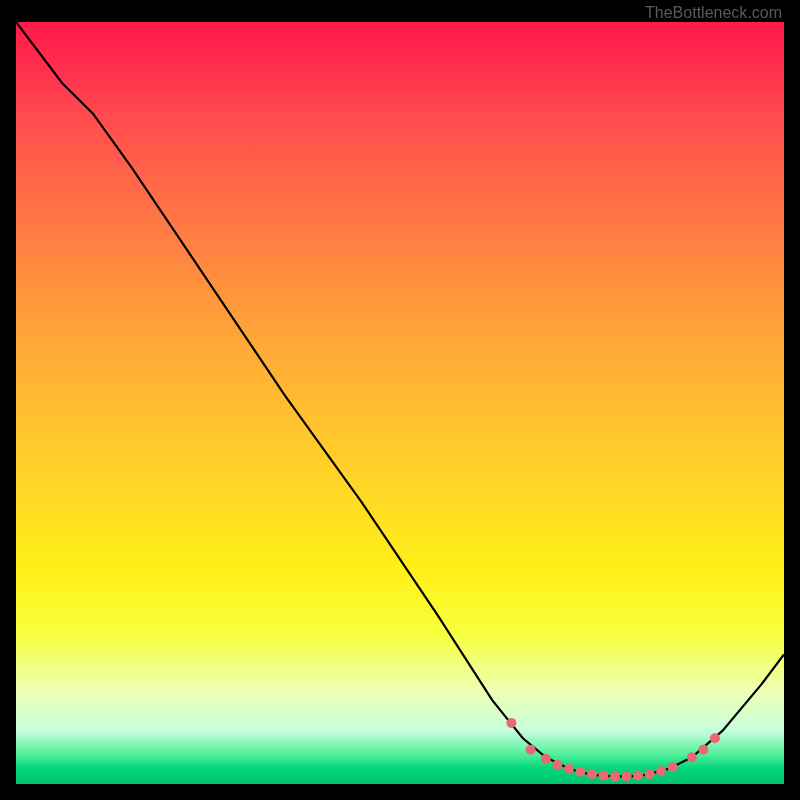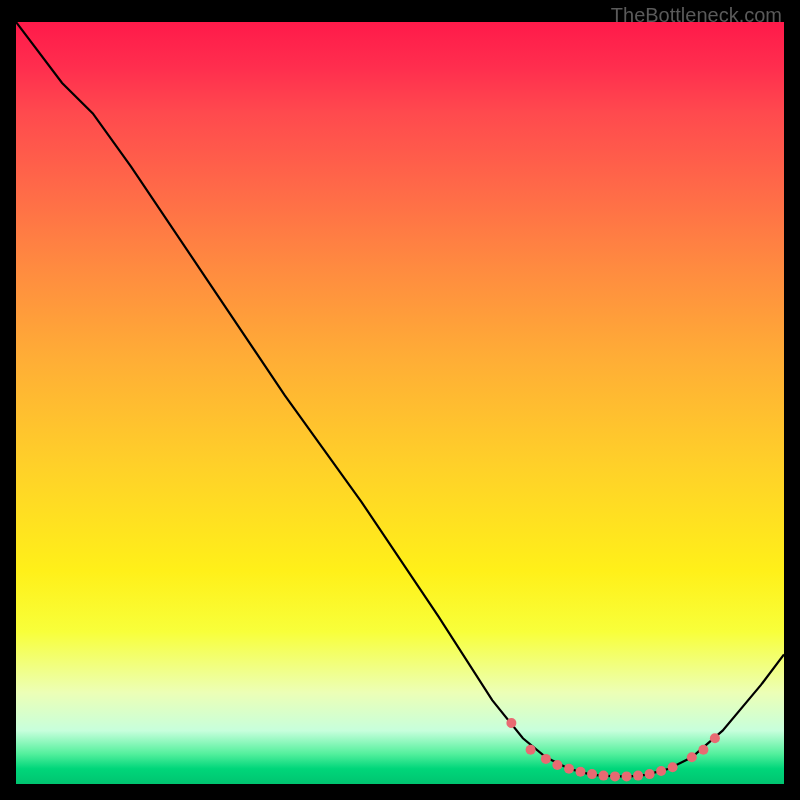--- a/index.html
+++ b/index.html
@@ -8,21 +8,21 @@
     height: 800px;
     background: #000;
     position: relative;
     font-family: Arial, sans-serif;
   }
   .watermark {
     position: absolute;
     top: 4px;
     right: 18px;
     color: #5a5a5a;
-    font-size: 20px;
+    font-size: 16px;
     font-weight: 500;
     z-index: 10;
   }
   .plot-area {
     position: absolute;
     left: 16px;
     top: 22px;
     width: 768px;
     height: 762px;
     overflow: hidden;

